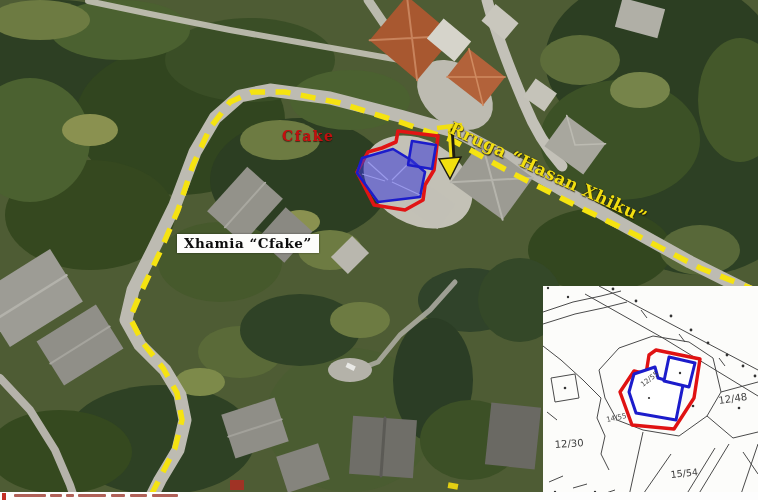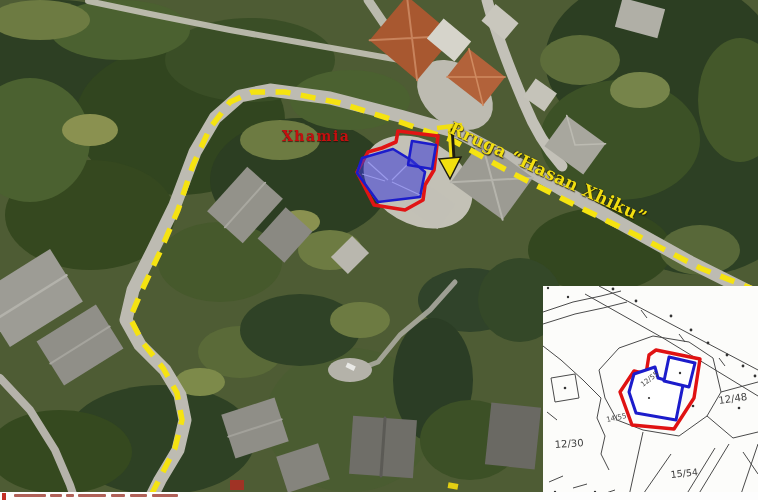--- a/index.html
+++ b/index.html
@@ -164,22 +164,23 @@
     </g>
 
     <g>
       <line x1="451" y1="128" x2="453" y2="160" stroke="#1e1c10" stroke-width="5"></line>
       <line x1="449" y1="126" x2="451" y2="158" stroke="#f2df10" stroke-width="3"></line>
       <line x1="437" y1="128" x2="462" y2="125" stroke="#f2df10" stroke-width="4.5"></line>
       <polygon points="439,159 461,157 450,179" fill="#f2df10" stroke="#1e1c10" stroke-width="1.5"></polygon>
     </g>
   </svg>
 
-  <div class="label pronat">Xhamia</div>
+  <div class="label pronat">Cfake</div>
   <div class="label street">Rruga “Hasan Xhiku”</div>
+  <div class="label mosque">Xhamia “Cfake”</div>
 
   <div class="inset">
     <svg width="215" height="214" viewBox="0 0 215 214">
       <g fill="none" stroke="#4a4a4a" stroke-width="1" stroke-linejoin="round">
         <path d="M0,26 30,16 58,10 78,5"></path>
         <path d="M0,38 32,28 60,22 84,16"></path>
         <path d="M56,0 215,84"></path>
         <path d="M42,8 120,52 215,110"></path>
         <path d="M98,24 104,32 M136,48 142,56 M176,72 182,80"></path>
         <path d="M0,60 18,74 40,94 58,112 54,132 62,150 58,168 66,184"></path>

